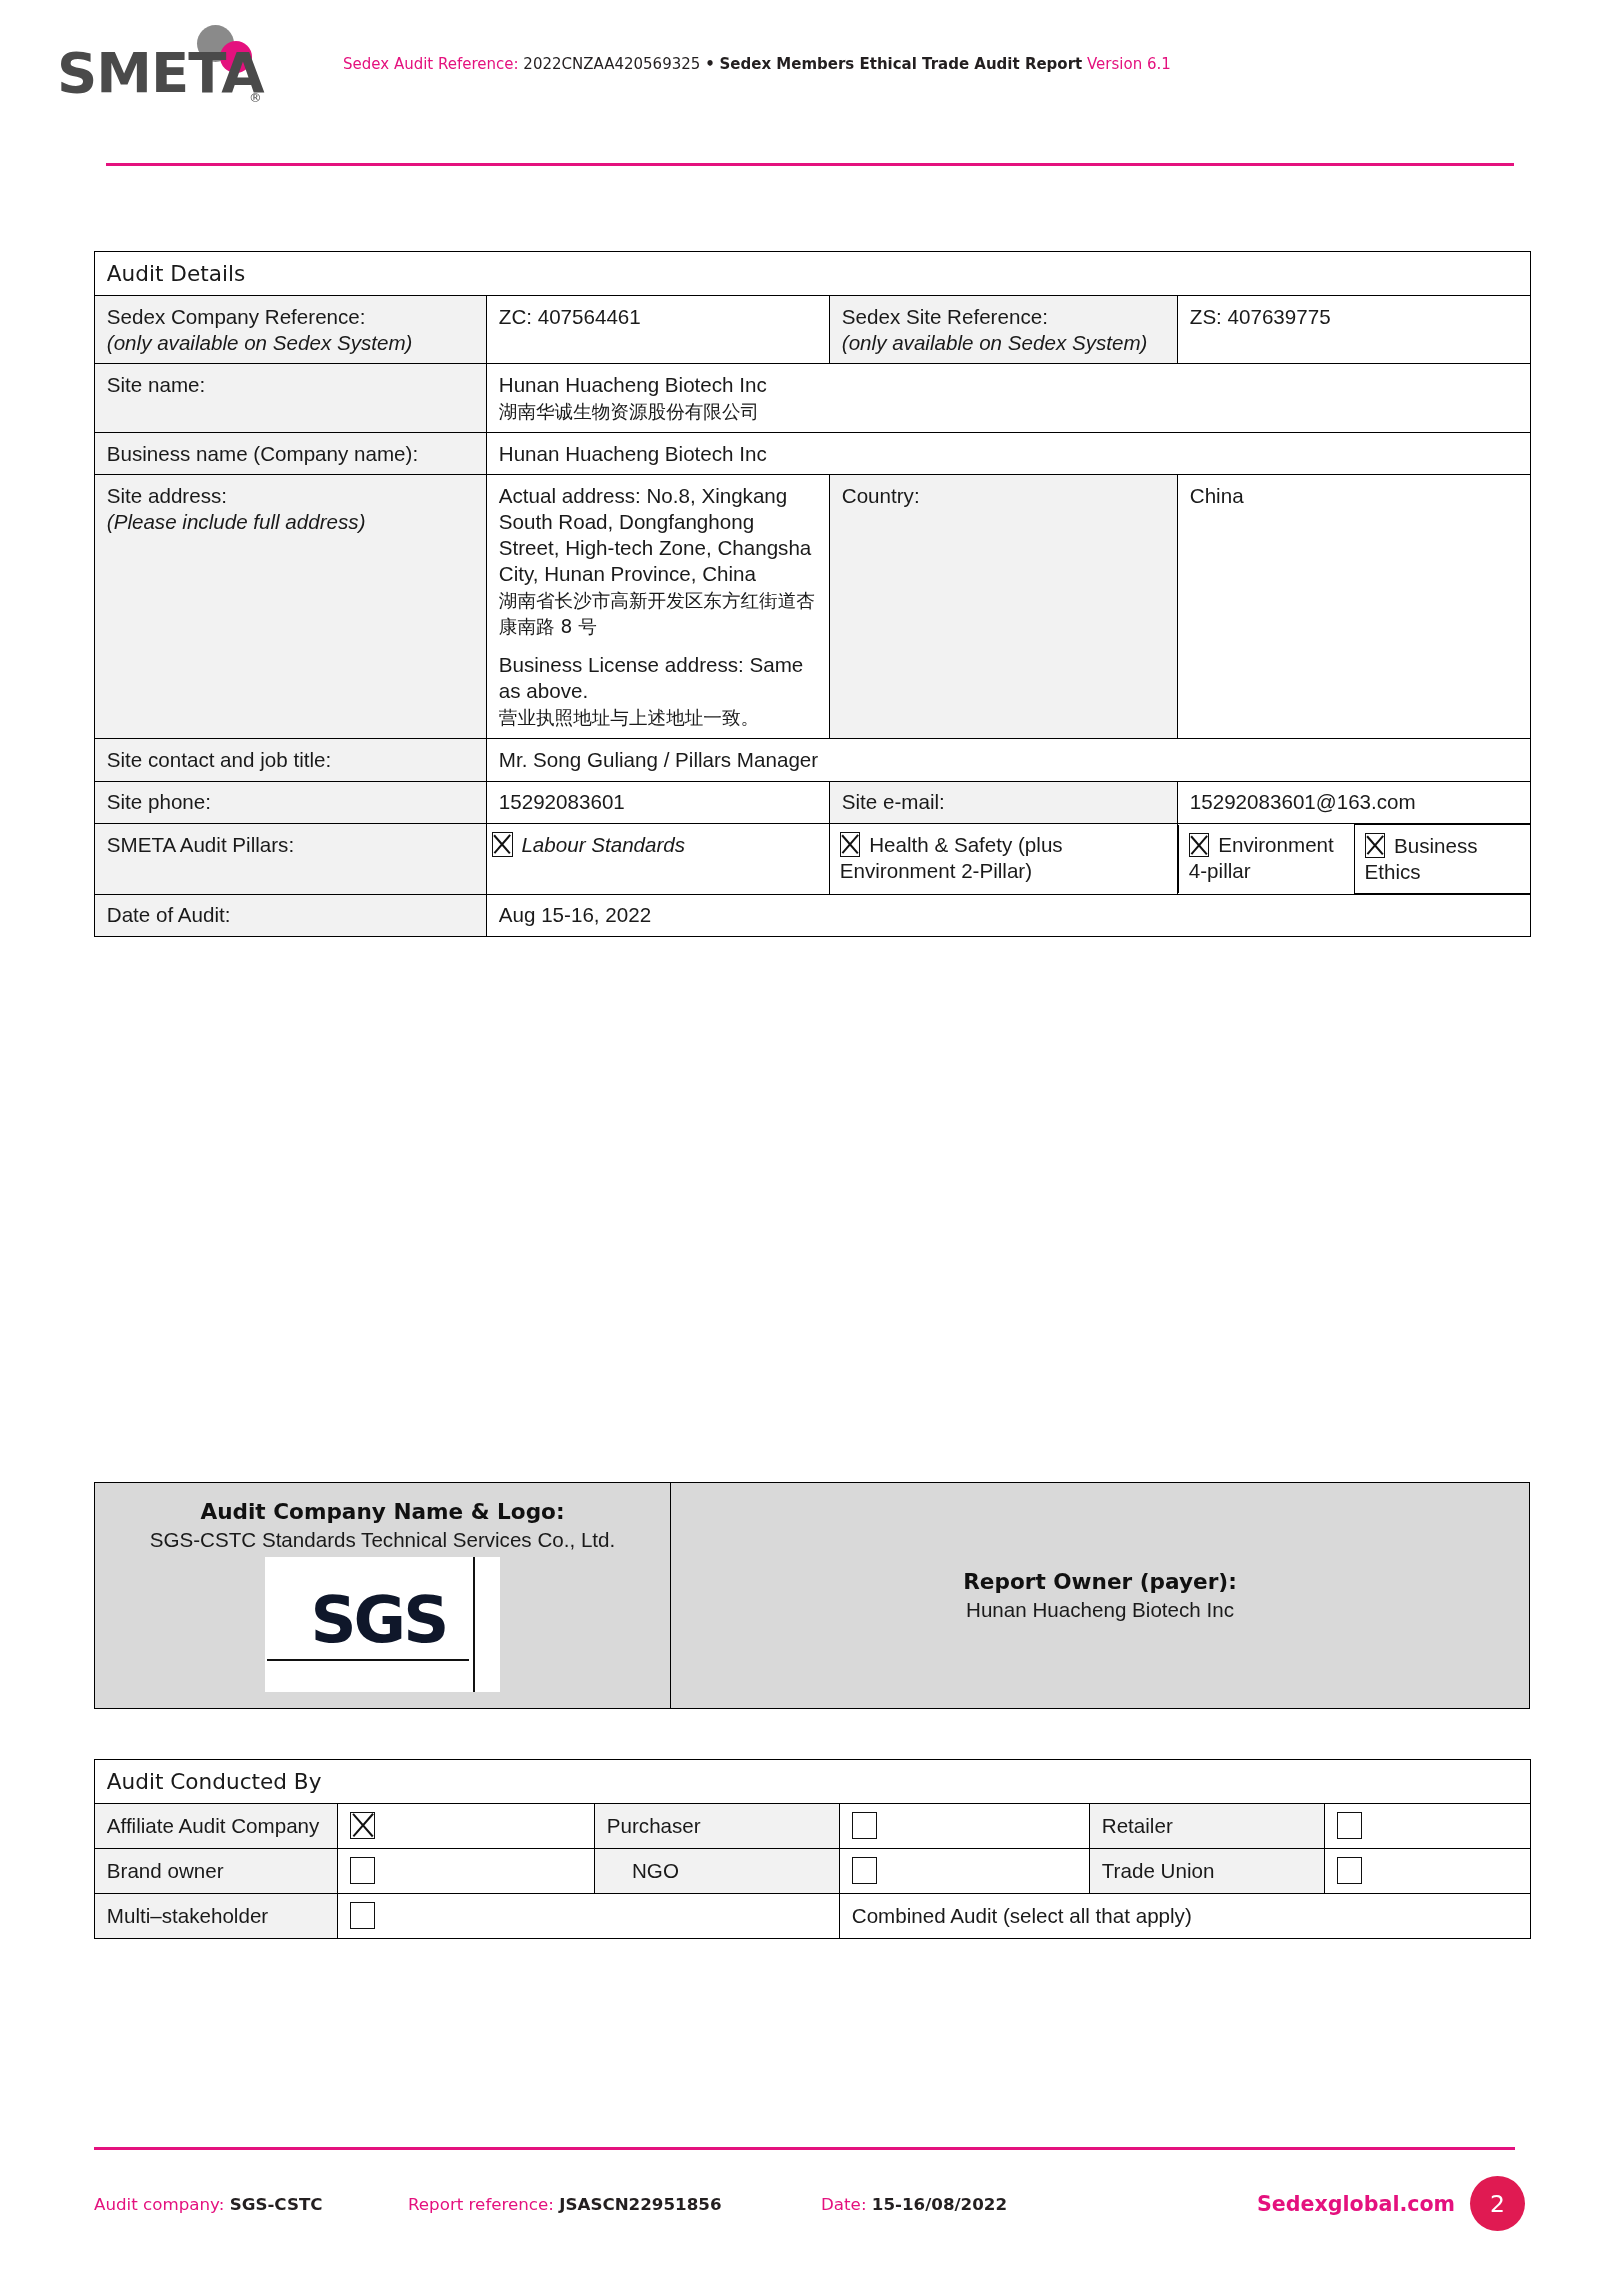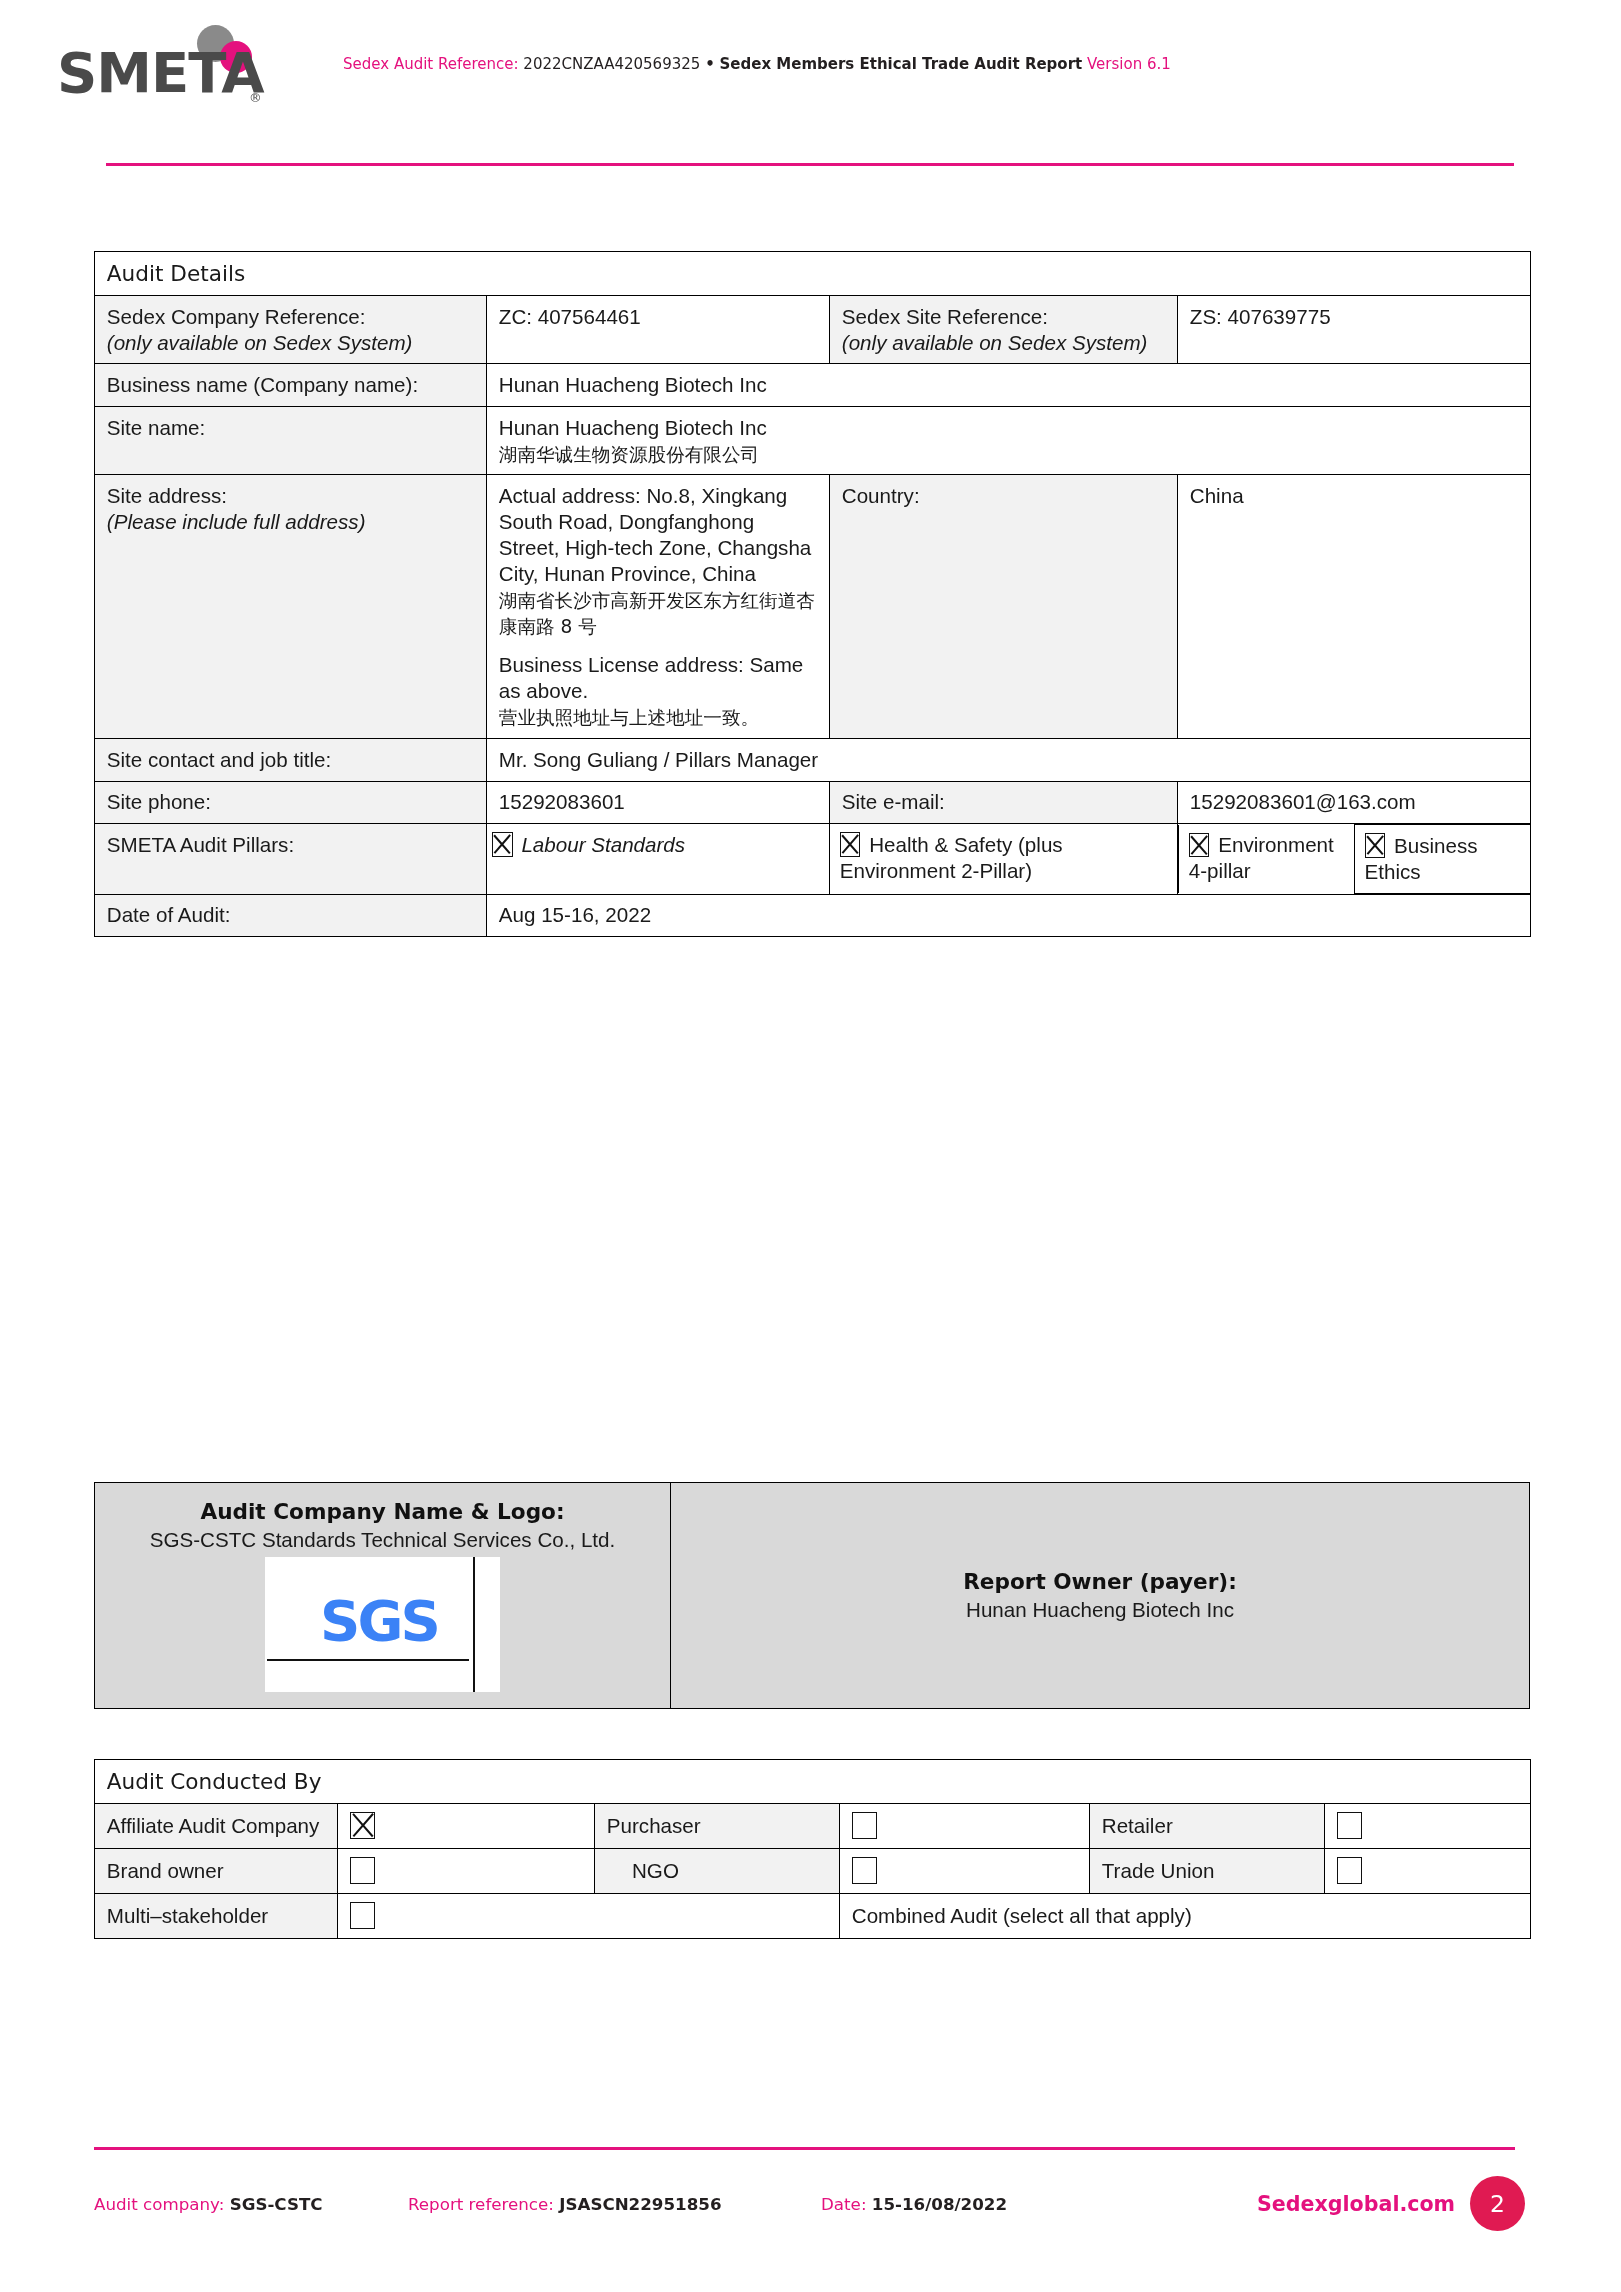--- a/index.html
+++ b/index.html
@@ -183,23 +183,23 @@
     background: #fff;
     position: relative;
   }
   .sgs-text {
     position: absolute;
     left: 50%;
     top: 50%;
     transform: translate(-53%,-58%);
     font-family: "DejaVu Sans", sans-serif;
     font-weight: 700;
-    font-size: 56px;
+    font-size: 64px;
     letter-spacing: -2.9px;
-    color: #3b82f6;
+    color: #0f172a;
     line-height: 1;
   }
   .sgs-vline {
     position: absolute;
     right: 25.5px;
     top: 0;
     width: 2px;
     height: 135px;
     background: #111;
   }
@@ -304,30 +304,30 @@
       </td>
       <td>ZC: 407564461</td>
       <td class="lbl">
         <span>Sedex Site Reference:</span><br>
         <span class="ital">(only available on Sedex System)</span>
       </td>
       <td>ZS: 407639775</td>
     </tr>
 
     <tr>
-      <td class="lbl">Business name (Company name):</td>
-      <td colspan="3">Hunan Huacheng Biotech Inc</td>
-    </tr>
-
-    <tr>
       <td class="lbl">Site name:</td>
       <td colspan="3">
         <span>Hunan Huacheng Biotech Inc</span><br>
         <span class="cn">湖南华诚生物资源股份有限公司</span>
       </td>
+    </tr>
+
+    <tr>
+      <td class="lbl">Business name (Company name):</td>
+      <td colspan="3">Hunan Huacheng Biotech Inc</td>
     </tr>
 
     <tr>
       <td class="lbl">
         <span>Site address:</span><br>
         <span class="ital">(Please include full address)</span>
       </td>
       <td>
         <span>Actual address: No.8, Xingkang South Road, Dongfanghong Street, High-tech Zone, Changsha City, Hunan Province, China</span>
         <br>

